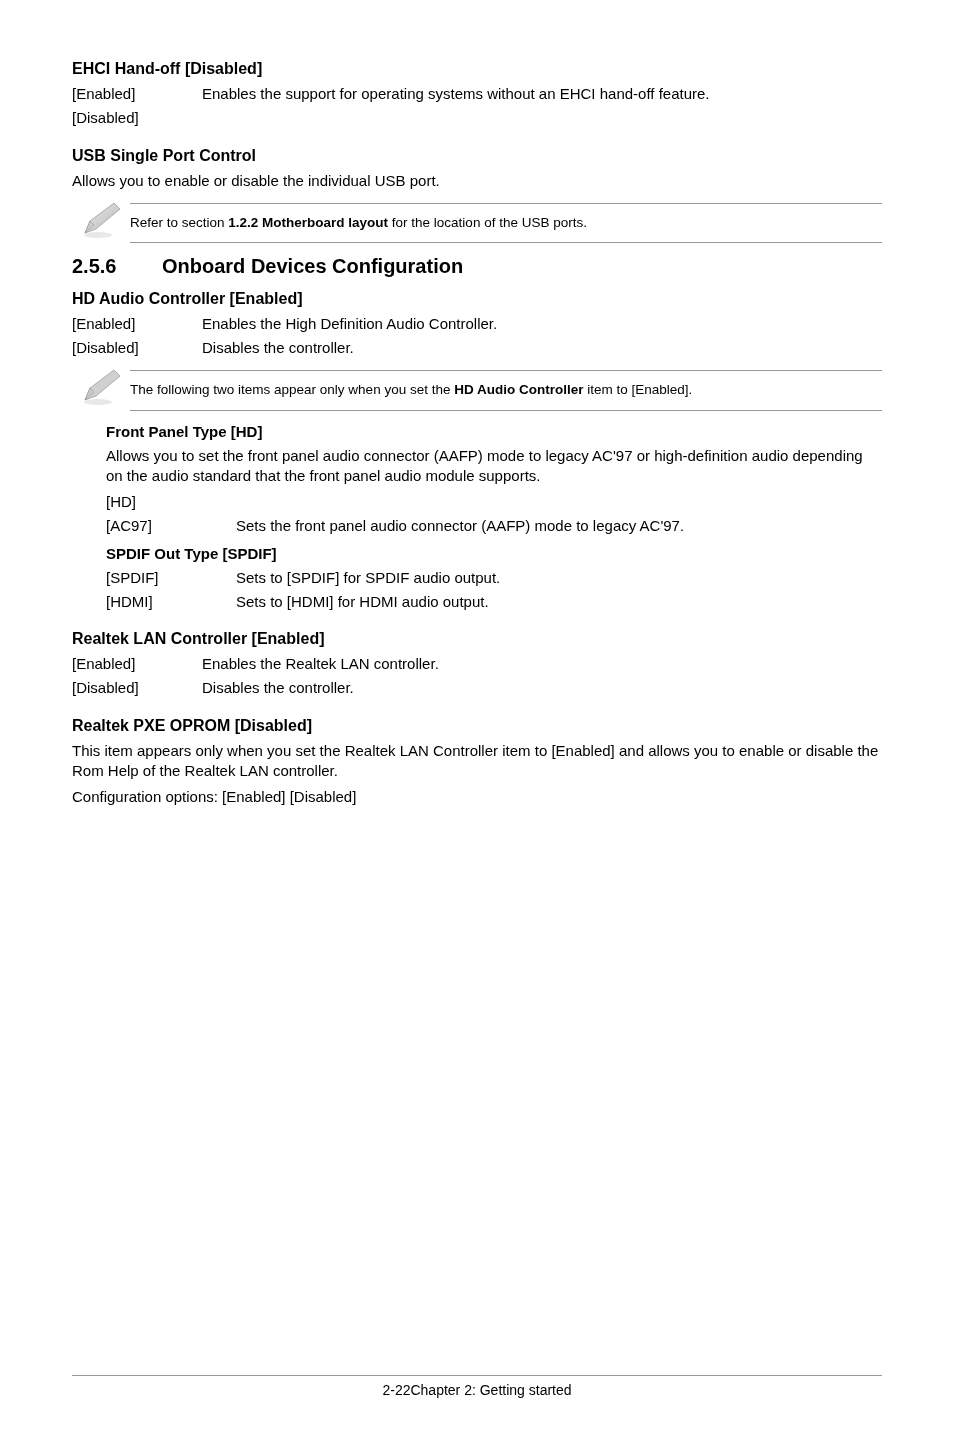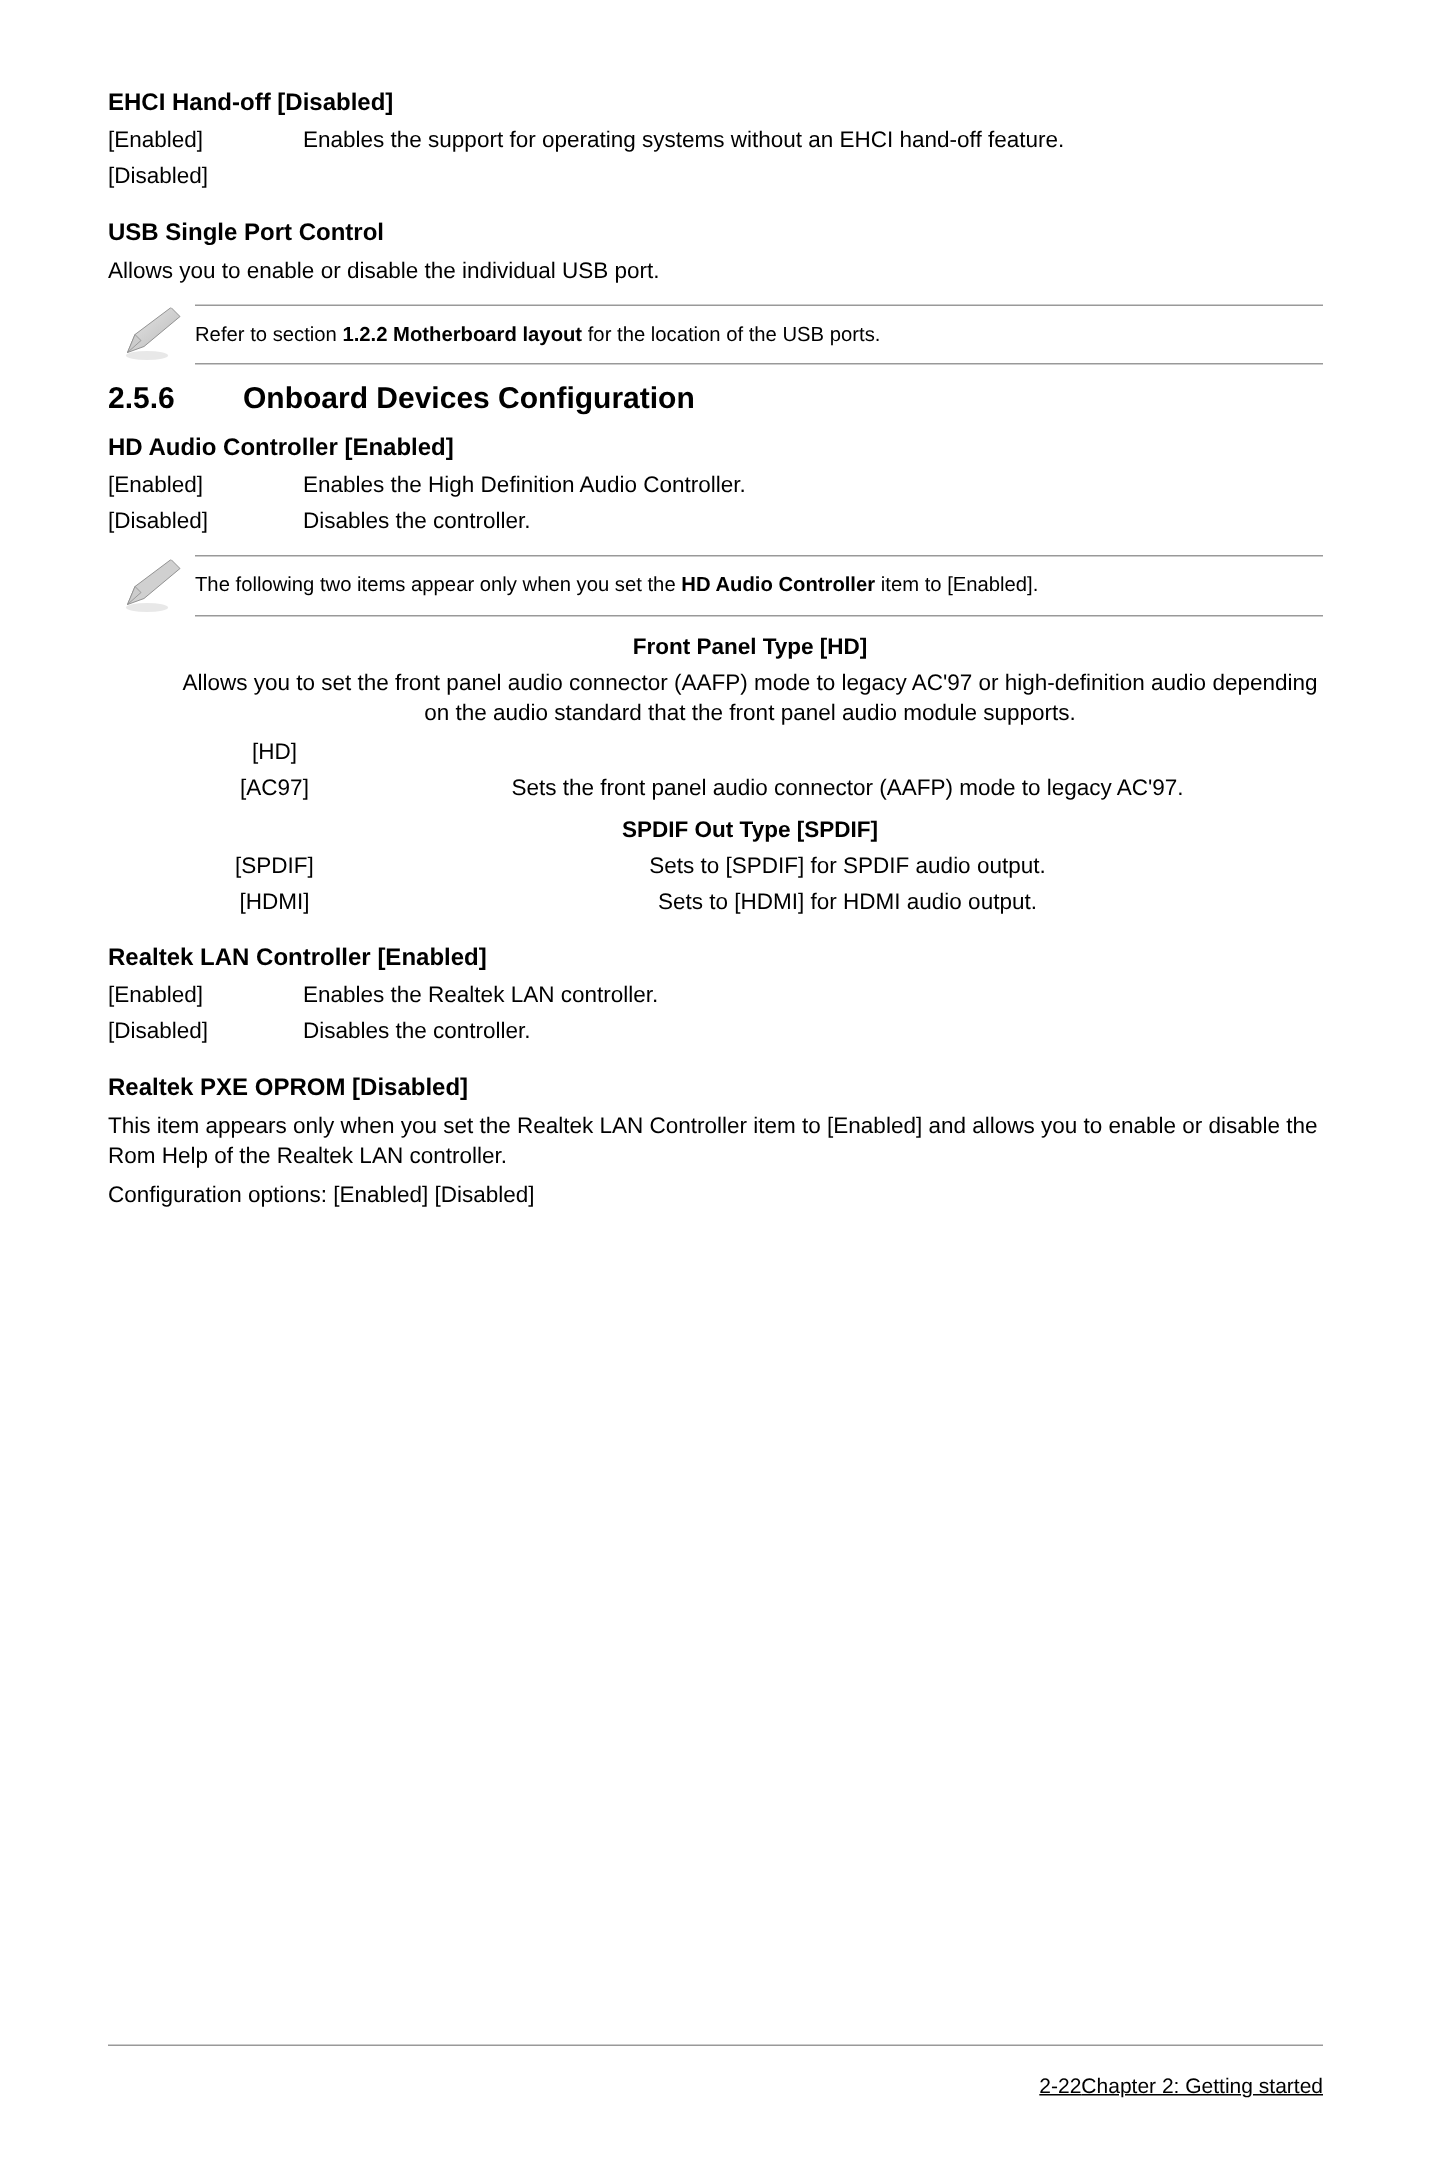--- a/index.html
+++ b/index.html
@@ -30,21 +30,21 @@
     .row-val {
       flex: 1;
     }
     .body-text {
       font-size: 15px;
       line-height: 1.35;
       margin-bottom: 6px;
     }
     .note-block {
       display: flex;
-      align-items: center;
+      align-items: flex-start;
       margin: 12px 0 12px 0;
     }
     .note-icon-col {
       width: 58px;
       flex-shrink: 0;
       display: flex;
       justify-content: center;
     }
     .note-text-col {
       flex: 1;
@@ -61,45 +61,43 @@
     .big-heading {
       font-size: 20px;
       font-weight: bold;
       margin: 8px 0 12px 0;
     }
     .big-heading .num {
       display: inline-block;
       width: 90px;
     }
     .indent-block {
-      margin-left: 46px;
-      text-align: center;
+      margin-left: 34px;
     }
     .sub-header {
       font-weight: bold;
       font-size: 15px;
       margin: 8px 0 6px 0;
     }
     .indent-block .row-key {
       width: 130px;
     }
     .spacer {
       height: 14px;
     }
     .footer {
       position: absolute;
       bottom: 40px;
       left: 72px;
       right: 72px;
       border-top: 1px solid #999;
-      padding-top: 18px;
-      display: flex;
-      justify-content: flex-end;
+      padding-top: 6px;
+      display: flex;
+      justify-content: center;
       font-size: 14px;
-      text-decoration: underline;
     }
   </style>
 </head>
 <body>
 
 <div class="section-header">EHCI Hand-off [Disabled]</div>
 <div class="row">
   <div class="row-key">[Enabled]</div>
   <div class="row-val">Enables the support for operating systems without an EHCI hand-off feature.</div>
 </div>

